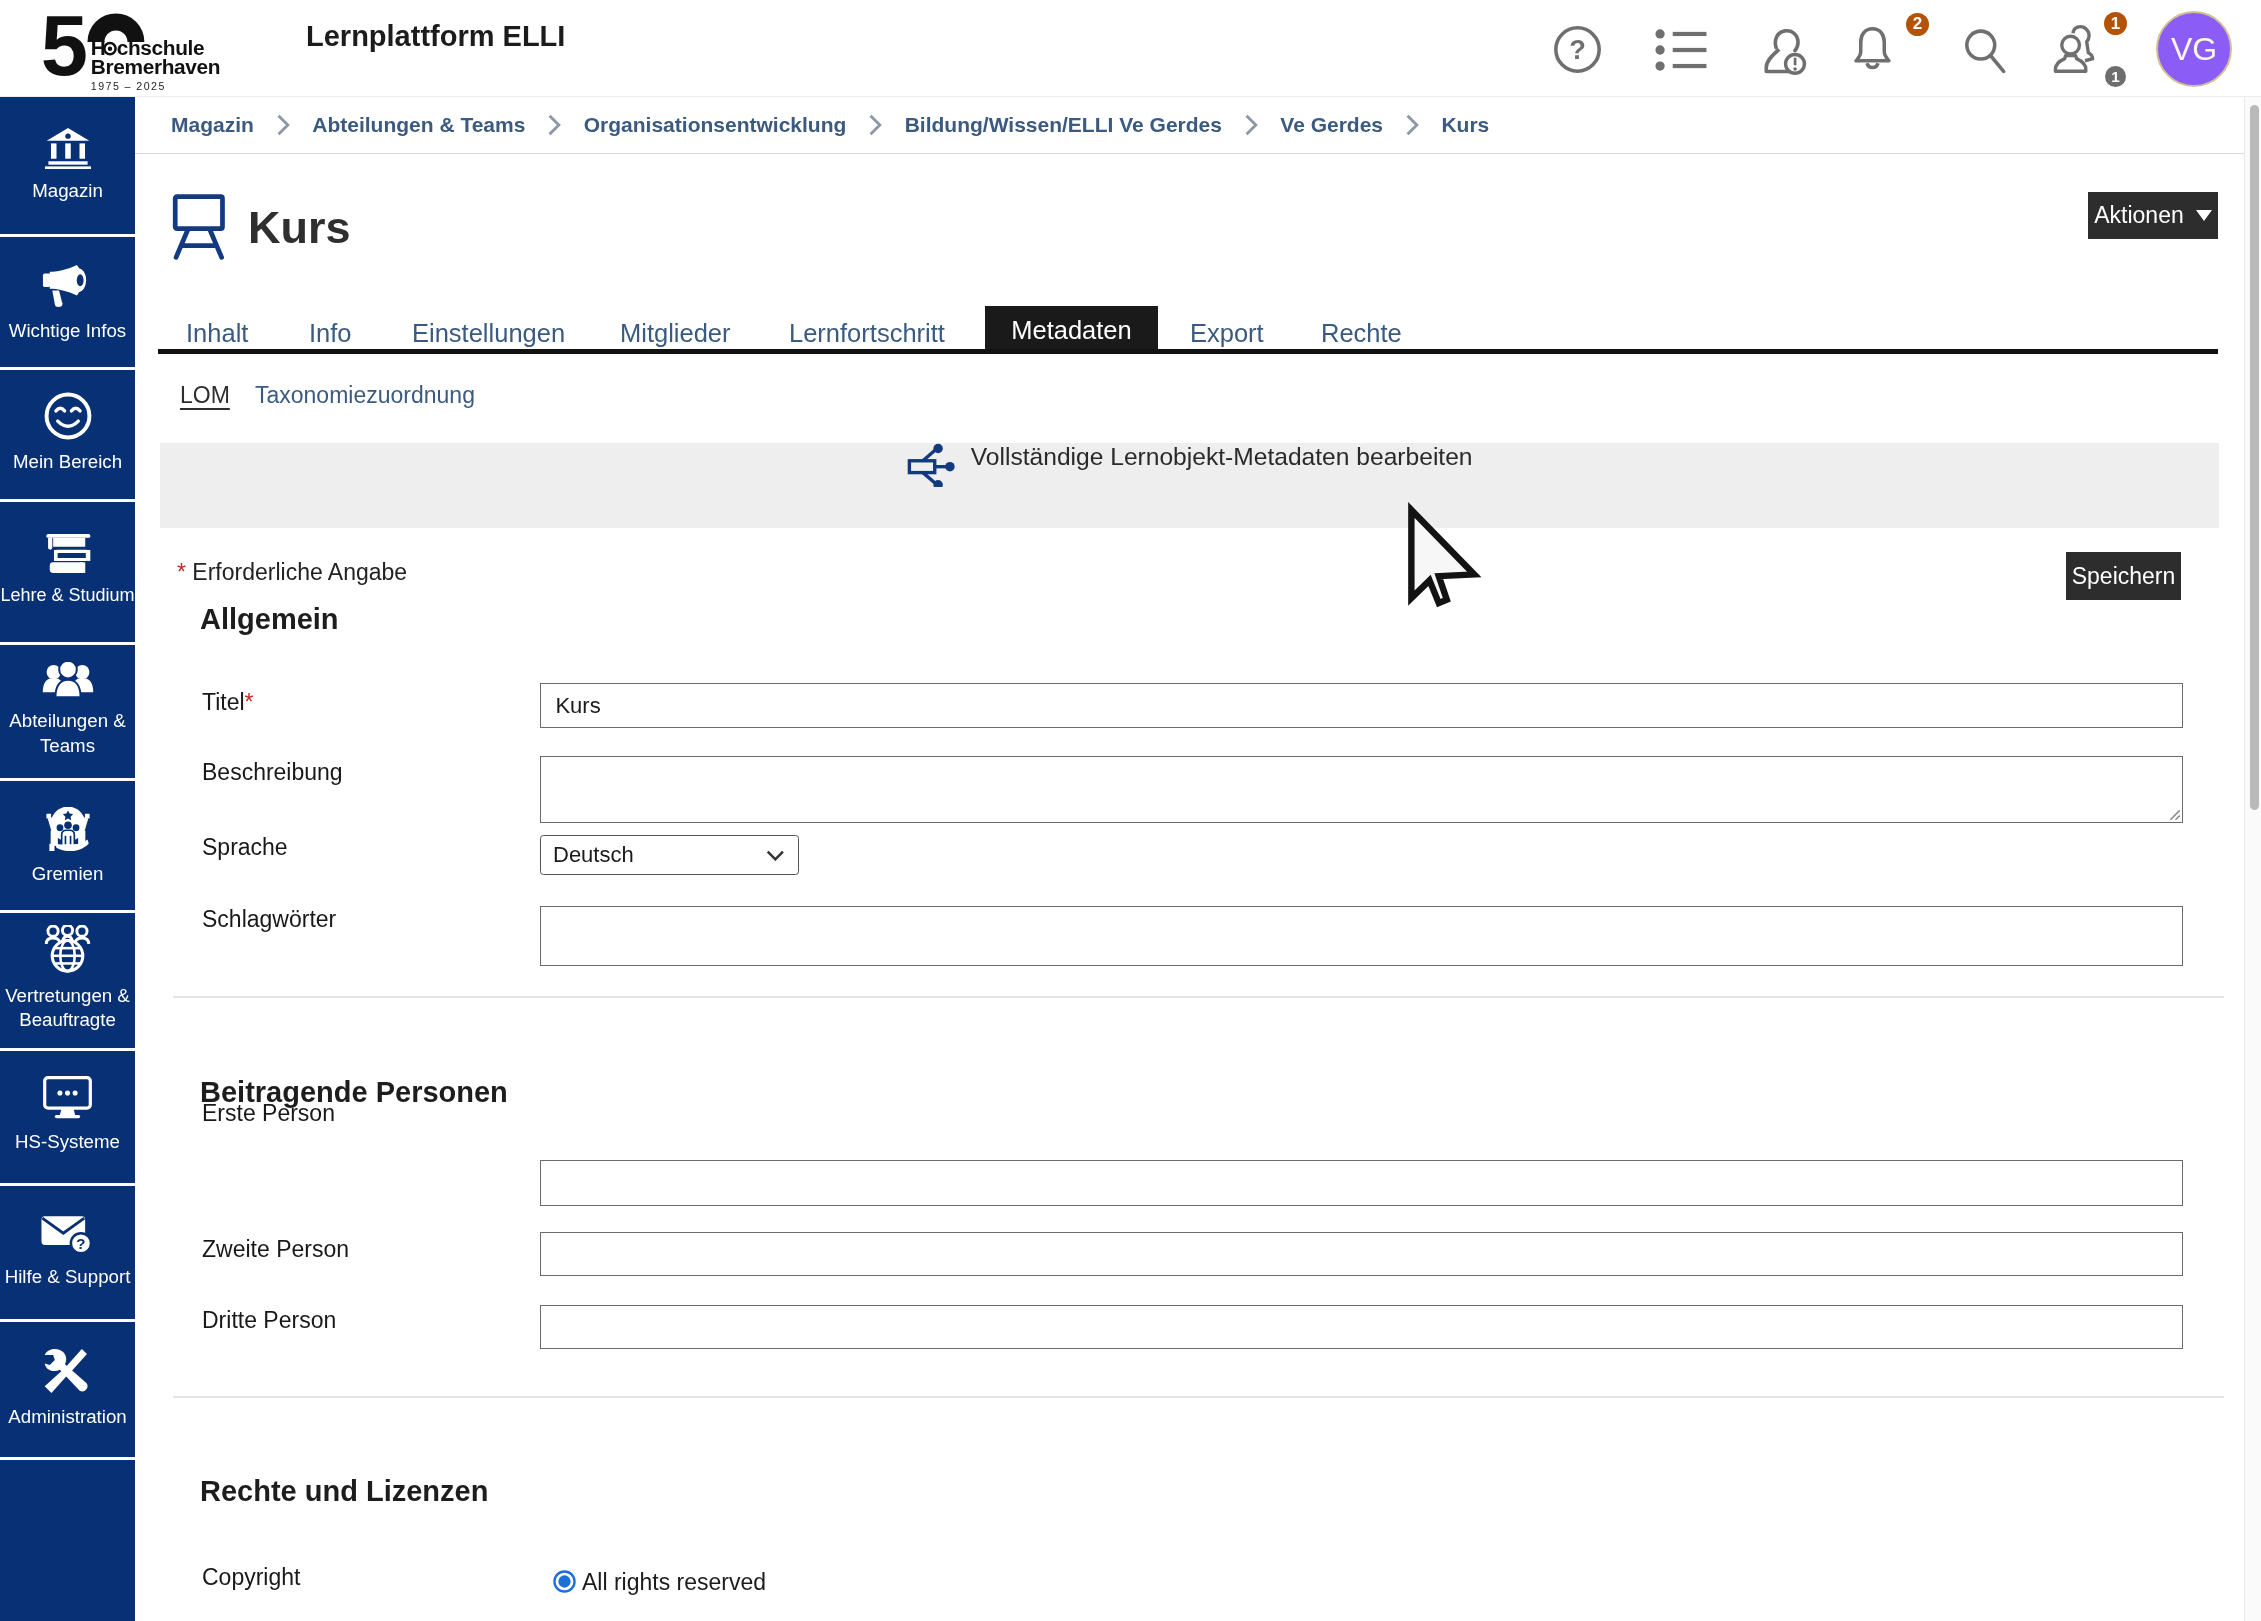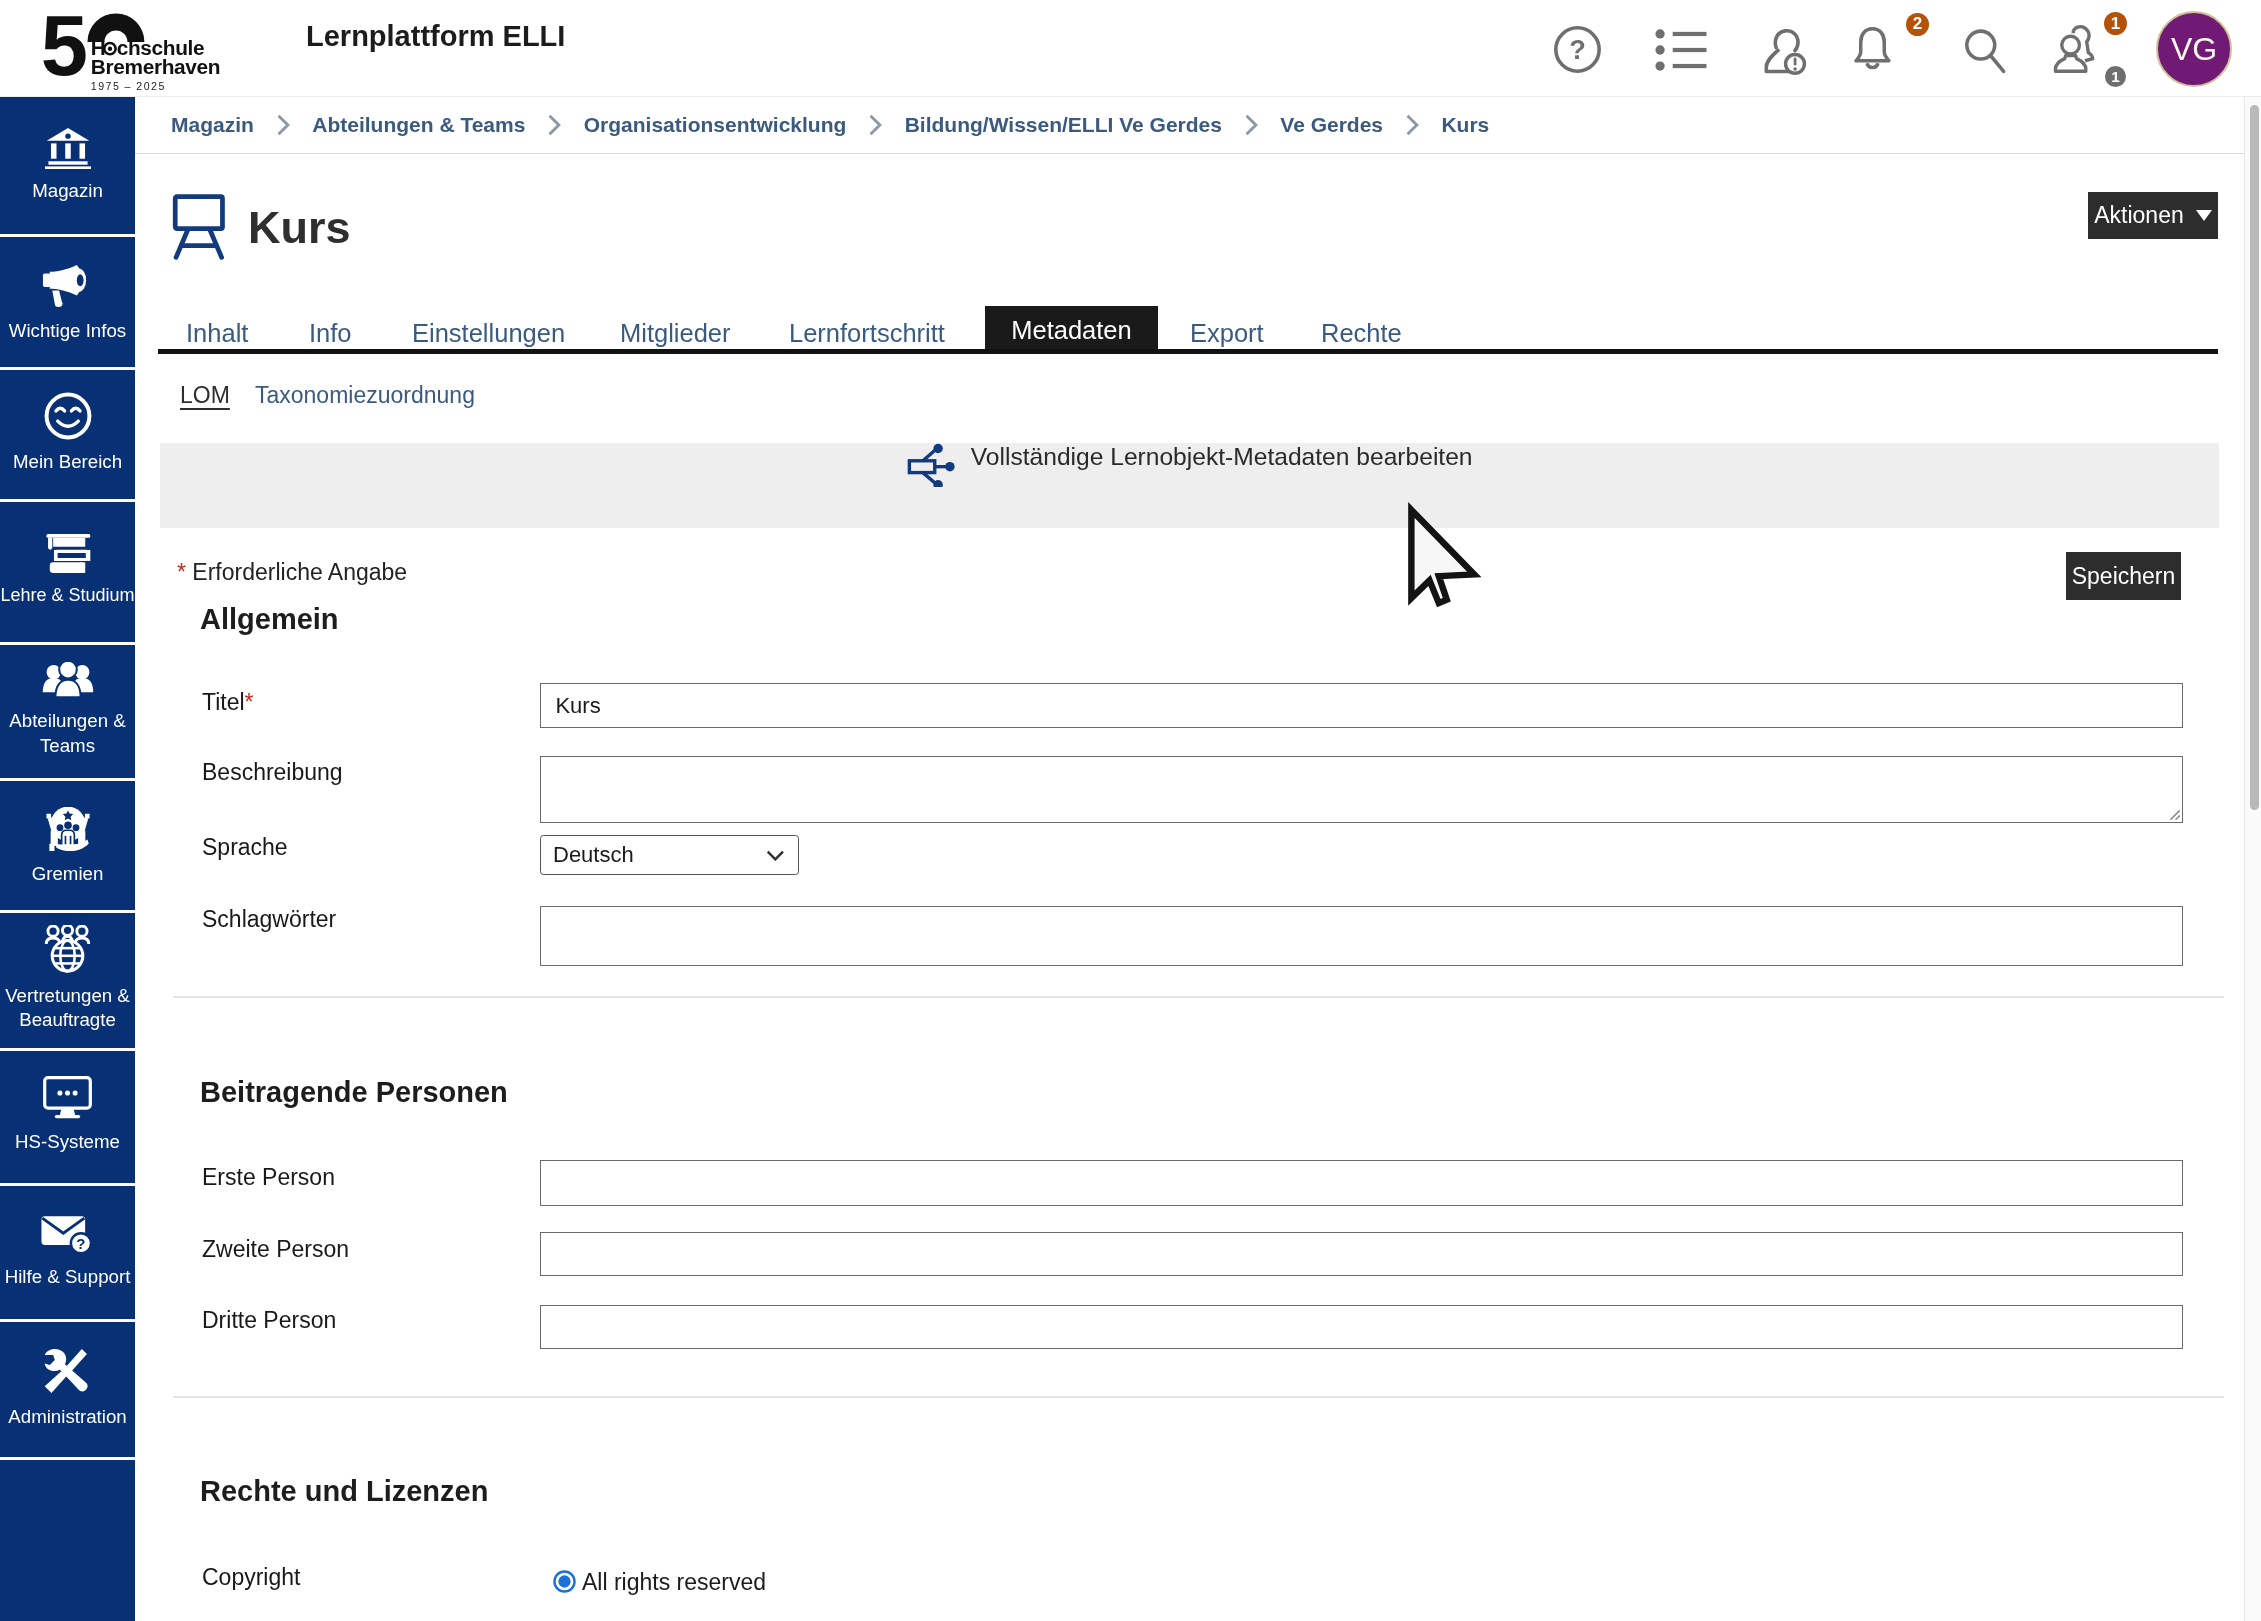--- a/index.html
+++ b/index.html
@@ -87,21 +87,21 @@
     <circle cx="21" cy="20" r="16.5" fill="none" stroke="#6f6f6f" stroke-width="4.2"></circle>
     <line x1="33.5" y1="33.5" x2="48" y2="51" stroke="#6f6f6f" stroke-width="4.2" stroke-linecap="round"></line>
   </svg>
   <svg class="abs" style="left:2052px; top:24px;" width="44" height="49" viewBox="0 0 52 58">
     <path d="M 25 11 C 25 4 34 0.5 40 5.5 C 45 10 45 17 41 21 L 43 34 Q 48 36.5 48 41 L 39 43.5" fill="none" stroke="#6f6f6f" stroke-width="4"></path>
     <circle cx="22" cy="25" r="10.5" fill="#fff" stroke="#6f6f6f" stroke-width="4"></circle>
     <path d="M 4 56 L 4 53.5 C 4 47 9.5 43.5 15 41 L 16 37.5 L 28 37.5 L 29 41 C 34.5 43.5 40 47 40 53.5 L 40 56 Z" fill="#fff" stroke="#6f6f6f" stroke-width="4" stroke-linejoin="round"></path>
   </svg>
   <div class="badge" style="left:2104px; top:12px; width:23px; height:23px; background:#b35208; font-size:17px;">1</div>
   <div class="badge" style="left:2105px; top:66px; width:21px; height:21px; background:#6e6e6e; font-size:15.3px;">1</div>
-  <div class="abs" style="left:2156px; top:11px; width:76px; height:76px; border-radius:50%; background:#701a75; border:2.5px solid #cfc096; display:flex; align-items:center; justify-content:center; color:#faf6e8; font-size:32px;">VG</div>
+  <div class="abs" style="left:2156px; top:11px; width:76px; height:76px; border-radius:50%; background:#8b5cf6; border:2.5px solid #cfc096; display:flex; align-items:center; justify-content:center; color:#faf6e8; font-size:32px;">VG</div>
 
   <div id="sidebar"></div>
 
   <div class="sitem" style="top:97px; height:138px;">
     <svg width="46" height="41" viewBox="0 0 54 48">
       <path d="M 27 0 L 52 15 L 2 15 Z" fill="#fff"></path>
       <circle cx="27" cy="9.5" r="3.2" fill="#083074"></circle>
       <rect x="7" y="18" width="6.5" height="18" fill="#fff"></rect>
       <rect x="23.75" y="18" width="6.5" height="18" fill="#fff"></rect>
       <rect x="40.5" y="18" width="6.5" height="18" fill="#fff"></rect>
@@ -331,21 +331,21 @@
     </svg>
   </div>
 
   <div class="flabel" style="top:906px;">Schlagwörter</div>
   <div class="field" style="top:906px; height:60px;"></div>
 
   <div class="hr" style="top:996px;"></div>
 
   <div class="h2" style="top:1076px;">Beitragende Personen</div>
 
-  <div class="flabel" style="top:1164px;">Erste Person</div>
+  <div class="flabel" style="top:1100px;">Erste Person</div>
   <div class="field" style="top:1160px; height:46px;"></div>
 
   <div class="flabel" style="top:1236px;">Zweite Person</div>
   <div class="field" style="top:1232px; height:44px;"></div>
 
   <div class="flabel" style="top:1307px;">Dritte Person</div>
   <div class="field" style="top:1305px; height:44px;"></div>
 
   <div class="hr" style="top:1396px;"></div>
 

